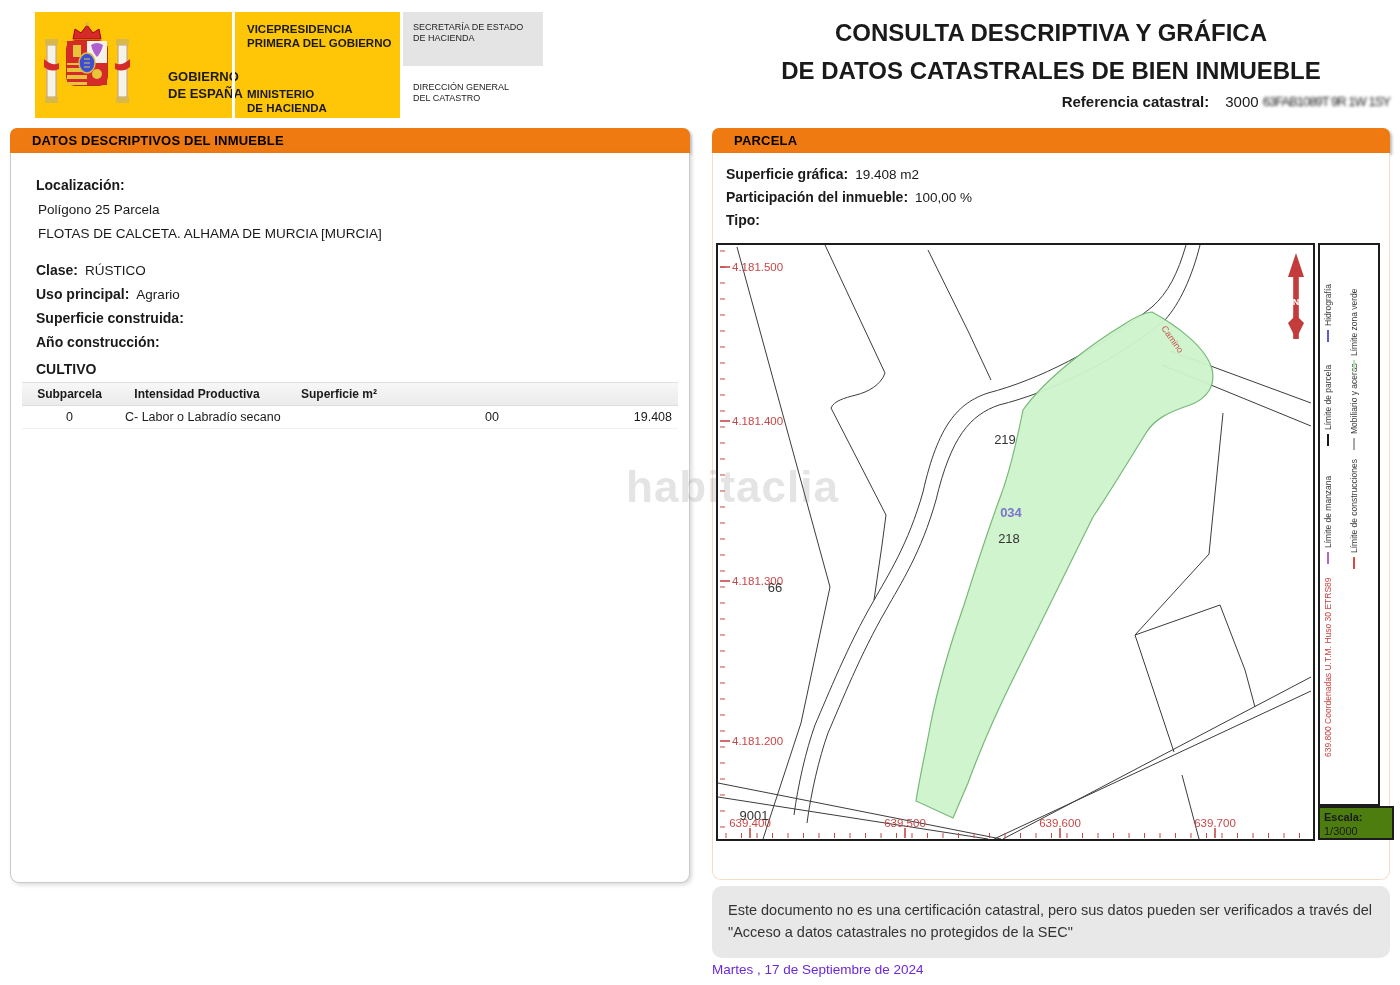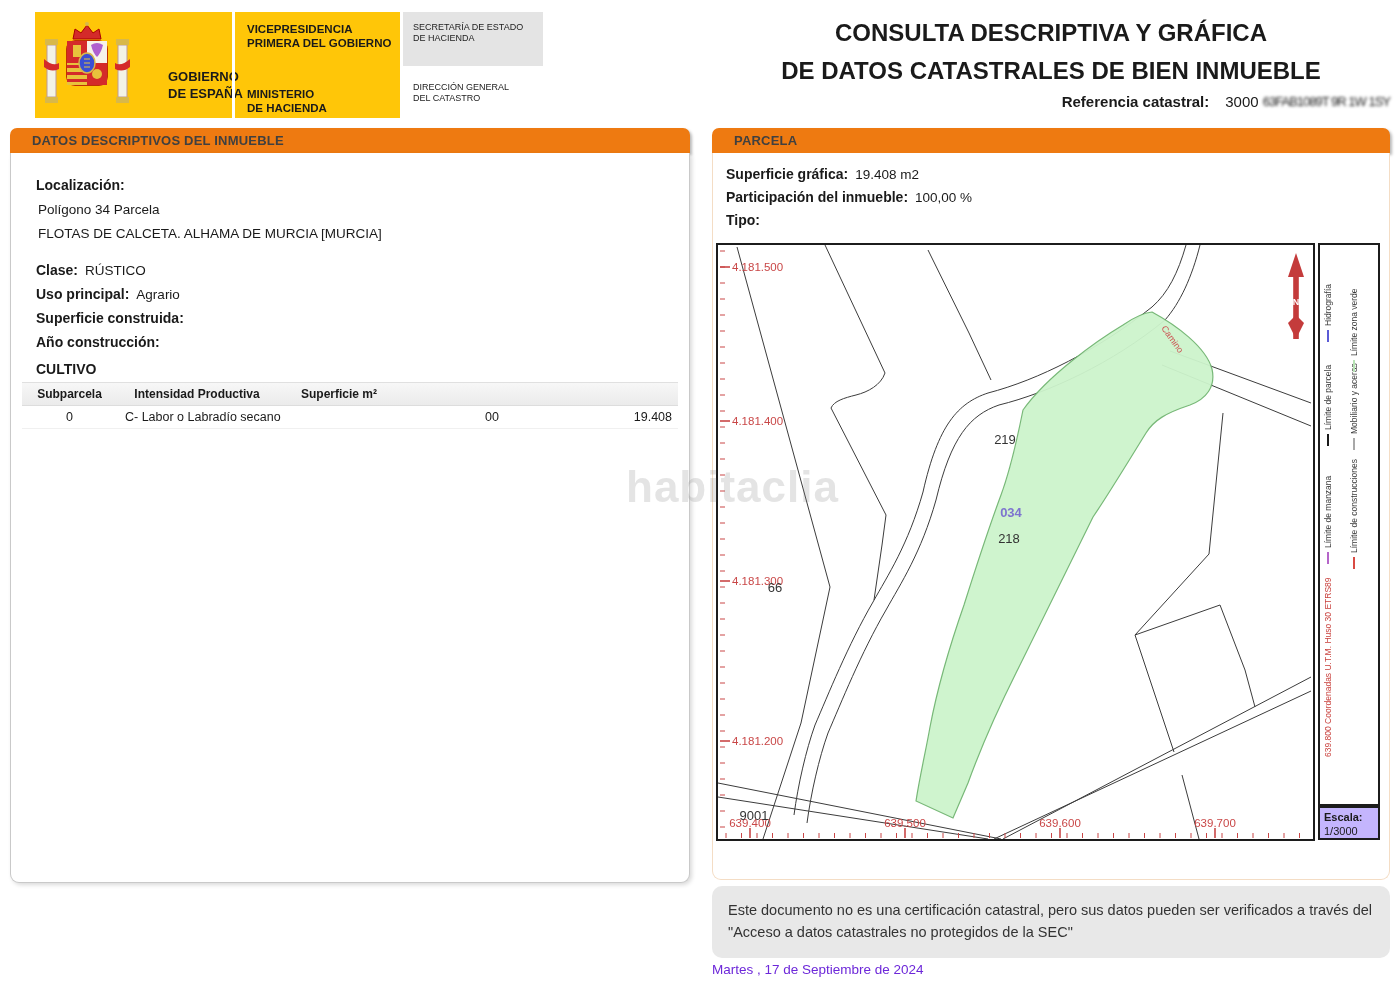--- a/index.html
+++ b/index.html
@@ -12,21 +12,21 @@
   .vice-text{left:247px;top:22px;width:150px;font-size:11.5px;font-weight:bold;line-height:14px;white-space:pre-line;}
   .mini-text{left:247px;top:74px;width:150px;font-size:11.5px;font-weight:bold;line-height:14px;white-space:pre-line;margin-top:13px;}
   .box-secretaria{left:403px;top:12px;width:140px;height:54px;background:#e4e4e4;box-sizing:border-box;padding:10px 0 0 10px;font-size:9px;line-height:11px;color:#222;white-space:pre-line;}
   .dir-catastro{left:413px;top:82px;width:140px;font-size:9px;line-height:11px;color:#222;white-space:pre-line;}
   
   .doc-title{left:712px;top:14px;width:678px;text-align:center;font-size:24px;font-weight:bold;line-height:38px;}
   .ref-line{left:712px;top:93px;width:678px;text-align:right;font-size:15px;}
   .ref-line b{margin-right:16px;}
   .ref-masked{display:inline-block;filter:blur(1.6px);letter-spacing:-1px;font-size:13px;color:#222;transform:translateY(-1px);}
   
-  .sec-hdr{height:25px;background:#EE7A11;border-radius:7px 7px 0 0;color:#404040;font-weight:bold;font-size:13px;line-height:25px;padding-left:22px;box-sizing:border-box;box-shadow:2px 2px 3px rgba(0,0,0,0.28);letter-spacing:.2px;}
+  .sec-hdr{height:25px;background:#EE7A11;border-radius:7px 7px 0 0;color:#000000;font-weight:bold;font-size:13px;line-height:25px;padding-left:22px;box-sizing:border-box;box-shadow:2px 2px 3px rgba(0,0,0,0.28);letter-spacing:.2px;}
   .hdr-left{left:10px;top:128px;width:680px;}
   .hdr-right{left:712px;top:128px;width:678px;}
   
   .panel-left{left:10px;top:153px;width:680px;height:730px;background:#fff;border:1px solid #c9c9c9;border-top:none;border-radius:0 0 9px 9px;box-sizing:border-box;box-shadow:2px 2px 4px rgba(0,0,0,0.15);}
   .panel-right{left:712px;top:153px;width:678px;height:727px;background:#fff;border:1px solid #f4ddc5;border-top:none;border-radius:0 0 9px 9px;box-sizing:border-box;}
   .fld{position:absolute;font-size:13.5px;}
   .fld b{font-size:14px;}
   .fld .val{margin-left:7px;}
   
   .cultivo-wrap{left:22px;top:382px;width:656px;font-size:12.5px;}
@@ -38,21 +38,21 @@
   .ct-c3{width:100px;text-align:right;padding-right:6px;}
   
   .map-frame{left:716px;top:243px;width:599px;height:598px;border:2px solid #1c1c1c;box-sizing:border-box;background:#fff;}
   .legend-box{left:1318px;top:243px;width:62px;height:563px;border:2px solid #1c1c1c;box-sizing:border-box;background:#fff;}
   .legend-rot{left:1319px;top:243px;width:559px;height:58px;transform-origin:0 0;transform:rotate(-90deg) translateX(-559px);}
   .lg-row{position:absolute;left:0;width:559px;height:26px;}
   .lg-row1{top:4px;} .lg-row2{top:30px;}
   .lg-item{position:absolute;font-size:8.5px;color:#3a3a3a;white-space:nowrap;}
   .lg-dash{display:inline-block;width:12px;height:2px;vertical-align:middle;margin-right:4px;transform:translateY(-1px);}
   .lg-red{color:#c9413d;}
-  .escala-box{left:1318px;top:806px;width:62px;height:34px;border:2px solid #1c1c1c;box-sizing:border-box;background:#c4b5fd;font-size:11px;line-height:14px;padding:2px 0 0 4px;}
+  .escala-box{left:1318px;top:806px;width:76px;height:34px;border:2px solid #1c1c1c;box-sizing:border-box;background:#4d7c0f;font-size:11px;line-height:14px;padding:2px 0 0 4px;}
   .escala-box b{display:block;}
   
   .disclaimer{left:712px;top:886px;width:678px;height:72px;background:#e8e8e8;border-radius:10px;box-sizing:border-box;padding:13px 16px;font-size:14.5px;line-height:22px;color:#333;}
   .doc-date{left:712px;top:962px;width:678px;font-size:13.5px;color:#6d28d9;}
   
   .watermark{left:626px;top:462px;font-size:44px;font-weight:bold;color:rgba(130,130,130,0.22);letter-spacing:1px;z-index:50;pointer-events:none;}
 </style>
 </head>
 <body>
 
@@ -106,21 +106,21 @@
 <div class="abs ref-line">
   <b>Referencia catastral:</b><span>3000</span>
   <span class="ref-masked">63FAB1089T 9R 1W 1SY</span>
 </div>
 
 <div class="abs sec-hdr hdr-left">DATOS DESCRIPTIVOS DEL INMUEBLE</div>
 <div class="abs sec-hdr hdr-right">PARCELA</div>
 
 <div class="abs panel-left"></div>
 <div class="abs fld" style="left:36px;top:177px;"><b>Localización:</b></div>
-<div class="abs fld" style="left:38px;top:202px;">Polígono 34 Parcela</div>
+<div class="abs fld" style="left:38px;top:202px;">Polígono 25 Parcela</div>
 <div class="abs fld" style="left:38px;top:226px;">FLOTAS DE CALCETA. ALHAMA DE MURCIA [MURCIA]</div>
 <div class="abs fld" style="left:36px;top:262px;"><b>Clase:</b><span class="val">RÚSTICO</span></div>
 <div class="abs fld" style="left:36px;top:286px;"><b>Uso principal:</b><span class="val">Agrario</span></div>
 <div class="abs fld" style="left:36px;top:310px;text-align:center;"><b>Superficie construida:</b><span class="val"></span></div>
 <div class="abs fld" style="left:36px;top:334px;"><b>Año construcción:</b><span class="val"></span></div>
 <div class="abs fld" style="left:36px;top:361px;font-size:14px;"><b>CULTIVO</b></div>
 <div class="abs cultivo-wrap">
   <div class="ct-head" id="cultivo-head">
       <div class="ct-c0">Subparcela</div>
       <div class="ct-c2">Intensidad Productiva</div>

